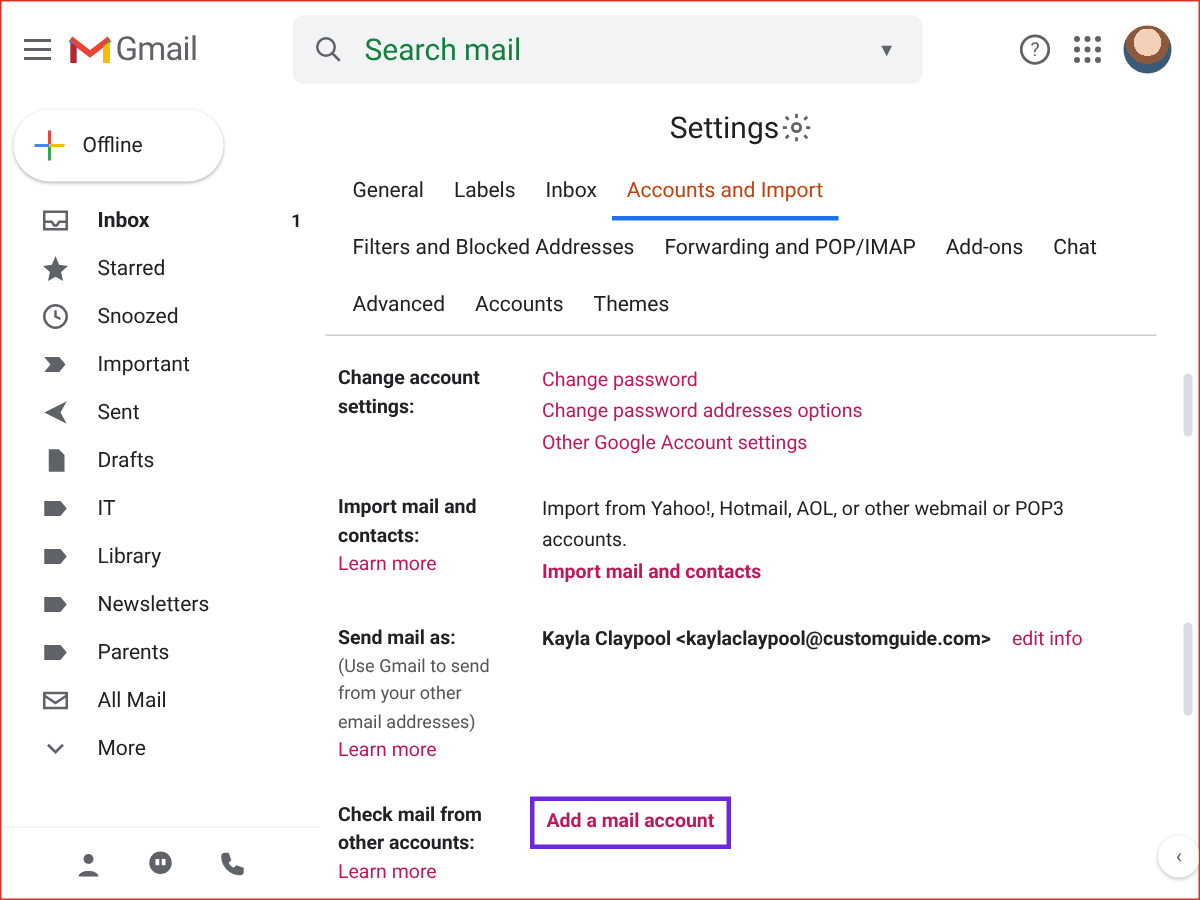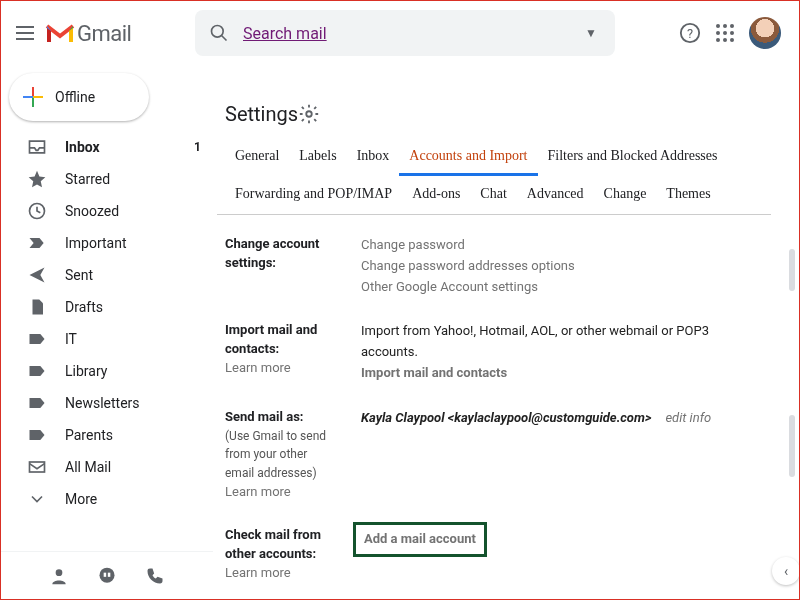--- a/index.html
+++ b/index.html
@@ -30,21 +30,21 @@
     flex: 0 0 420px;
     height: 46px;
     background: #f1f3f4;
     border-radius: 8px;
     display: flex;
     align-items: center;
     padding: 0 14px;
     gap: 14px;
   }
   .search-bar .mag { color:#5f6368; }
-  .search-bar .ph { color:#701a75; font-size:16px; flex:1;text-decoration:underline; }
+  .search-bar .ph { color:#15803d; font-size:20px; flex:1; }
   .search-bar .caret-btn { color:#5f6368; font-size:12px; padding:4px; cursor:pointer;}
   .hdr-right { margin-left:auto; display:flex; align-items:center; gap:14px; padding-right:10px;}
   .icon-gray { color:#5f6368; cursor:pointer;}
   .avatar { width:32px; height:32px; border-radius:50%; background: radial-gradient(circle at 50% 35%, #f3d0b8 0 35%, #8b5a3c 35% 55%, #3b5a7a 55% 100%); }
   
   .body-wrap { display:flex; height: calc(100% - 64px); position:relative;}
   
   .sidebar { width: 212px; flex-shrink:0; display:flex; flex-direction:column; position:relative;}
   .compose-wrap { padding: 8px 0 10px 8px;}
   .compose-btn {
@@ -76,50 +76,49 @@
   .nav-item .cnt { font-size:12px; color:#202124;}
   .sidebar-footer {
     height: 48px;
     border-top: 1px solid #f1f3f4;
     display:flex; align-items:center; justify-content:center; gap:28px;
     color:#5f6368;
   }
   
   .main { flex:1; position:relative; overflow:hidden; display:flex; flex-direction:column; padding-left:4px;}
   .settings-hdr {
-    display:flex; align-items:center; justify-content:flex-start;
+    display:flex; align-items:center; justify-content:center;
     padding: 8px 36px 12px 8px;
-    margin-top: 29px;
   }
   .settings-title { font-size:20px; color:#202124;}
   .settings-gear { color:#5f6368; cursor:pointer;}
   .tabs-wrap { padding: 0 8px 0 8px; border-bottom:1px solid #ccc; margin-right:28px;}
-  .tabs-row { display:flex; flex-wrap:wrap; gap:0;font-family:Liberation Serif, serif; }
+  .tabs-row { display:flex; flex-wrap:wrap; gap:0; }
   .tab {
     padding: 10px 10px 12px 10px;
     font-size:14px;
     color:#202124;
     cursor:pointer;
     white-space:nowrap;
   }
   .tab.active { color:#c2410c; border-bottom:3px solid #1a73e8; padding-bottom:9px;}
   .settings-body { flex:1; overflow-y:auto; padding: 8px 32px 8px 8px; position:relative;}
   .section { display:flex; padding: 12px 0; gap:24px;}
   .section + .section { }
   .sec-label { width:112px; font-size:13px; font-weight:700; color:#202124; line-height:1.45;}
   .sec-label .sub { font-weight:400; font-size:12px; color:#555;}
   .sec-body { flex:1; font-size:13px; line-height:1.6; color:#222;}
-  a.link, .link { color:#737373; text-decoration:none; cursor:pointer;}
+  a.link, .link { color:#be185d; text-decoration:none; cursor:pointer;}
   .link.bold { font-weight:700;}
   .link.small { font-size:13px; font-weight:400;}
-  .ident-row { display:flex; align-items:center; gap:14px;font-style:italic;}
+  .ident-row { display:flex; align-items:center; gap:14px;}
   .ident { font-weight:700;}
   .hl-box {
     display:inline-block;
-    border: 3px solid #14532d;
+    border: 3px solid #6d28d9;
     padding: 4px 8px;
     margin: -4px -8px 4px -8px;
   }
   
   .scroll-hint { position:absolute; right:4px; width:6px; background:#dadce0; border-radius:3px;}
   .scroll-hint.h1 { top:184px; height:42px;}
   .scroll-hint.h2 { top:350px; height:62px;}
   .side-chevron {
     position:absolute; right:-1px; bottom:14px;
     width:28px; height:28px; border-radius:50%;
@@ -319,21 +318,21 @@
       <div class="tabs-row" id="tabs-row">
           <div class="tab">General</div>
           <div class="tab">Labels</div>
           <div class="tab">Inbox</div>
           <div class="tab active">Accounts and Import</div>
           <div class="tab">Filters and Blocked Addresses</div>
           <div class="tab">Forwarding and POP/IMAP</div>
           <div class="tab">Add-ons</div>
           <div class="tab">Chat</div>
           <div class="tab">Advanced</div>
-          <div class="tab">Change</div>
+          <div class="tab">Accounts</div>
           <div class="tab">Themes</div>
         </div>
     </div>
 
     <div class="settings-body">
 
       <div class="section">
         <div class="sec-label">Change account settings:</div>
         <div class="sec-body">
           <div><a class="link">Change password</a></div>

